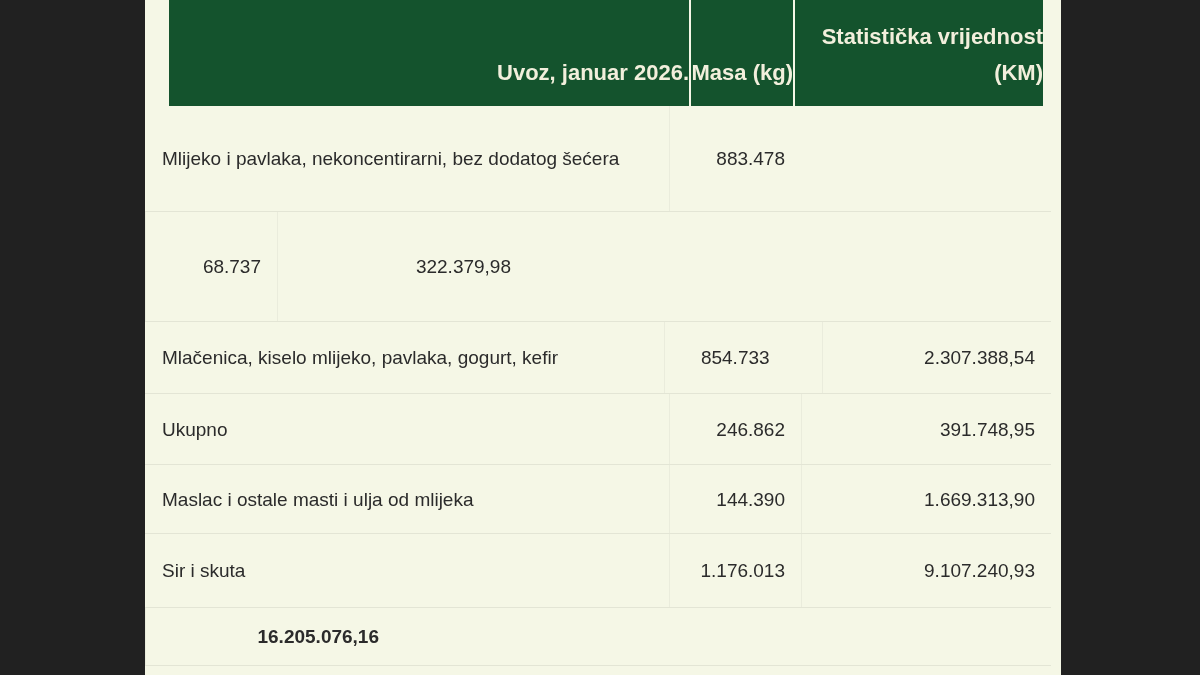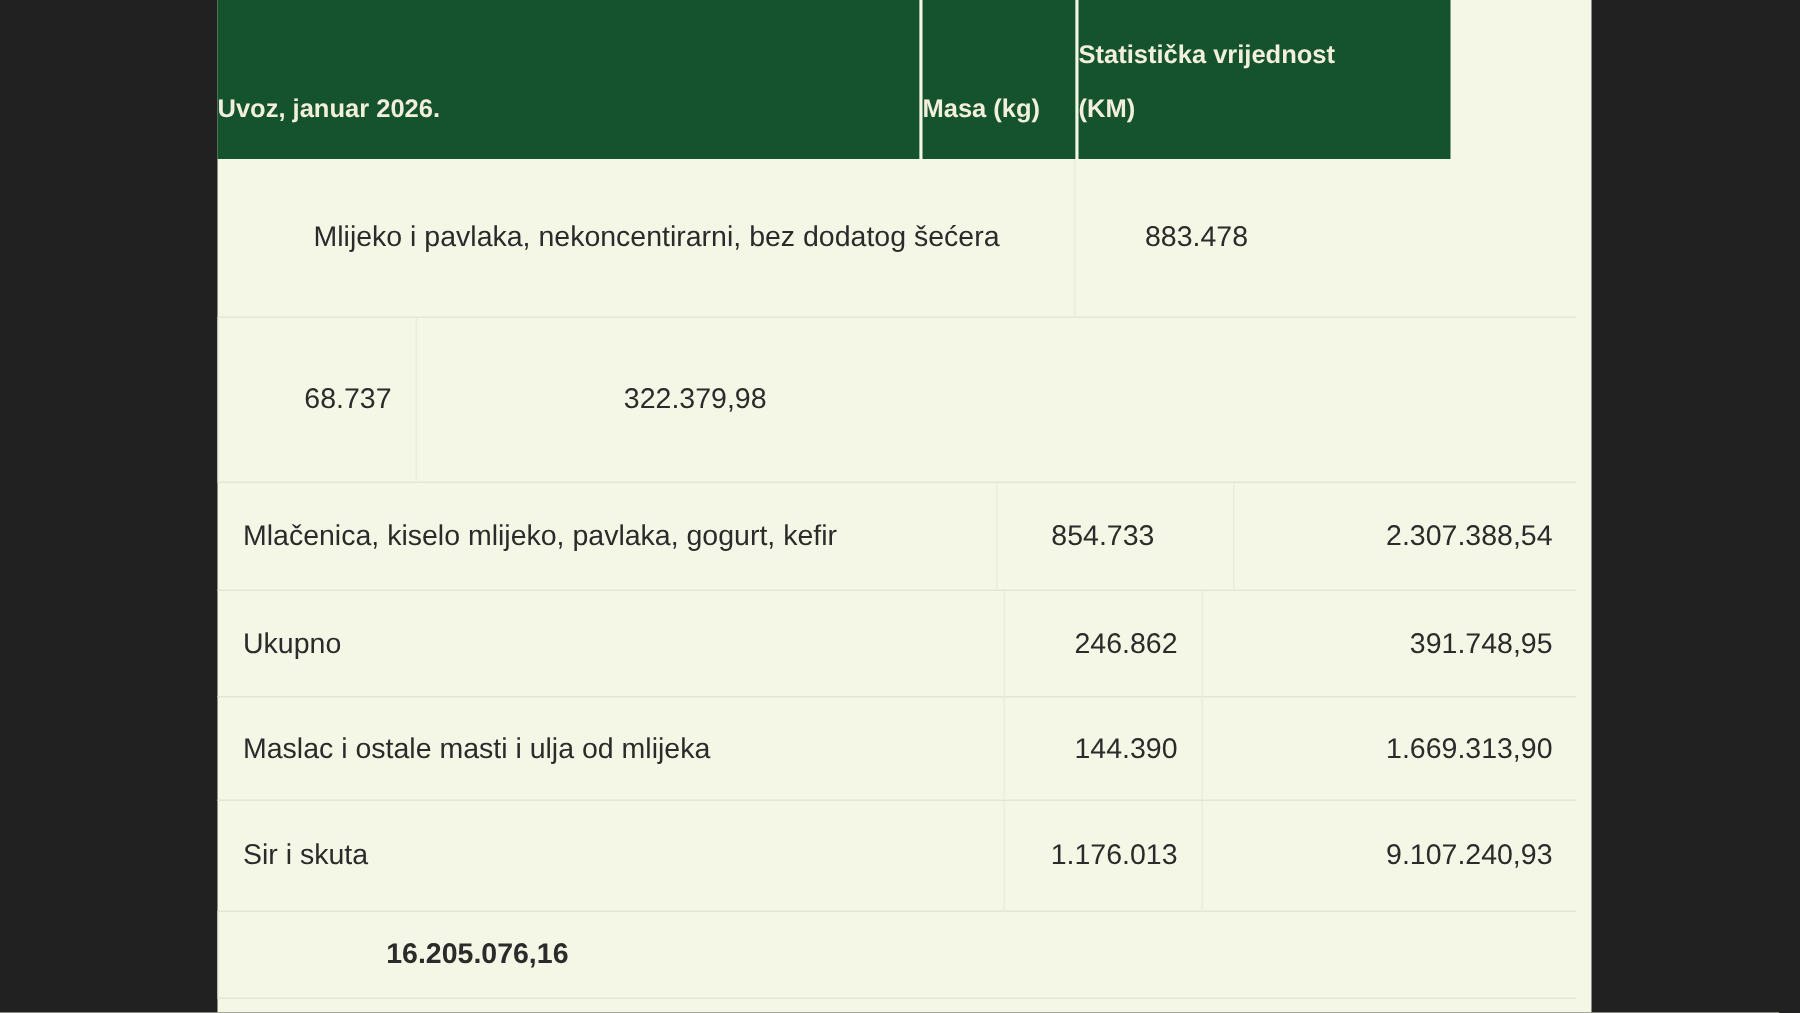--- a/index.html
+++ b/index.html
@@ -33,48 +33,48 @@
   }
   .thead {
     display: flex;
     width: 906px;
     height: 106px;
   }
   .th {
     background: var(--header-bg);
     color: var(--header-text);
     font-weight: 700;
-    font-size: 17px;
+    font-size: 22px;
     line-height: 36px;
     display: flex;
     flex-direction: column;
     justify-content: flex-end;
-    align-items: flex-start;
+    align-items: flex-end;
     text-align: center;
     padding-bottom: 15px;
   }
-  .th.c1 { width: 468px; }
+  .th.c1 { width: 520px; margin-left: 24px; }
   .th.c2 { width: 104px; border-left: 2px solid var(--body-bg); }
   .th.c3 { width: 250px; border-left: 2px solid var(--body-bg); }
   .trow {
     display: flex;
     width: 906px;
     border-bottom: 1px solid var(--row-border);
     font-size: 19px;
     color: var(--text-color);
   }
   .td {
     display: flex;
     align-items: center;
     line-height: 37px;
   }
   .td.c1 { width: 524px; padding: 0 40px 0 17px; }
   .td.c2 { width: 132px; justify-content: flex-end; padding-right: 16px; border-left: 1px solid var(--col-border); }
   .td.c3 { width: 250px; justify-content: flex-end; padding-right: 16px; border-left: 1px solid var(--col-border); }
-  .h106 { height: 106px; padding-left: 47px; }
+  .h106 { height: 106px; }
   .h110 { height: 110px; }
   .h72  { height: 72px; gap: 36px; }
   .h71  { height: 71px; }
   .h69  { height: 69px; }
   .h74  { height: 74px; }
   .h58  { height: 58px; }
   .trow.total { font-weight: 700; }
 </style>
 </head>
 <body>

